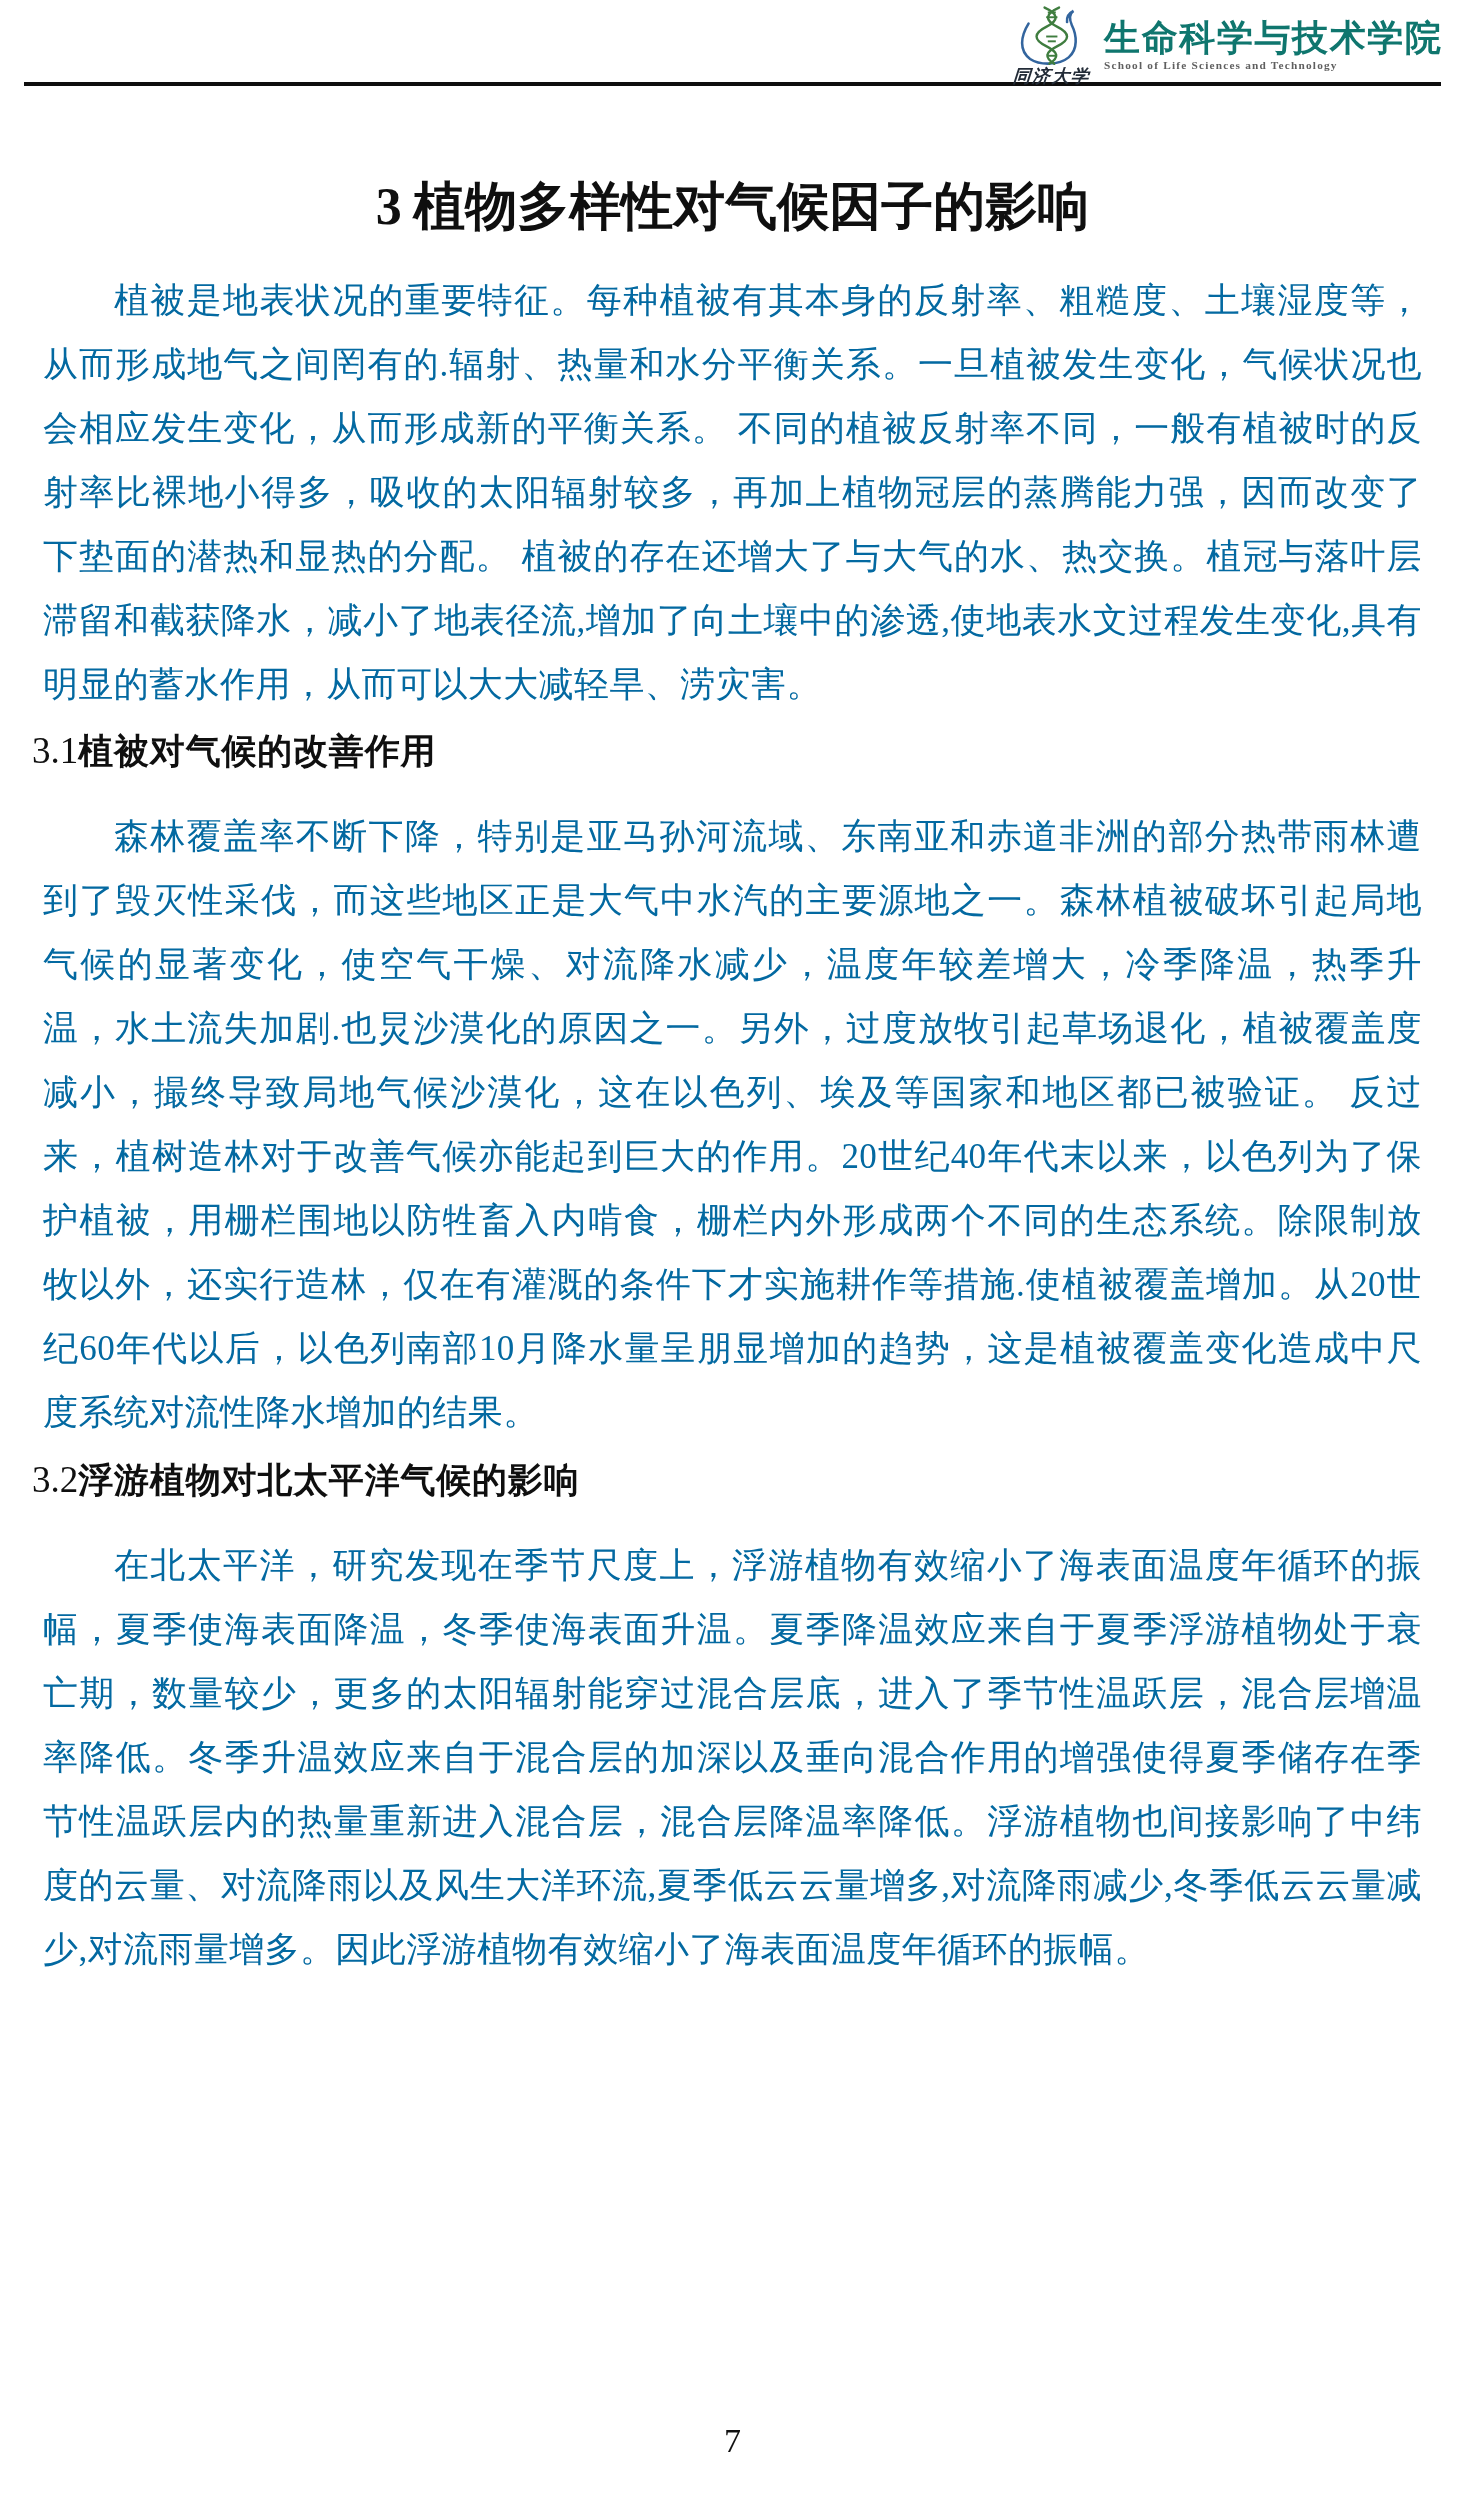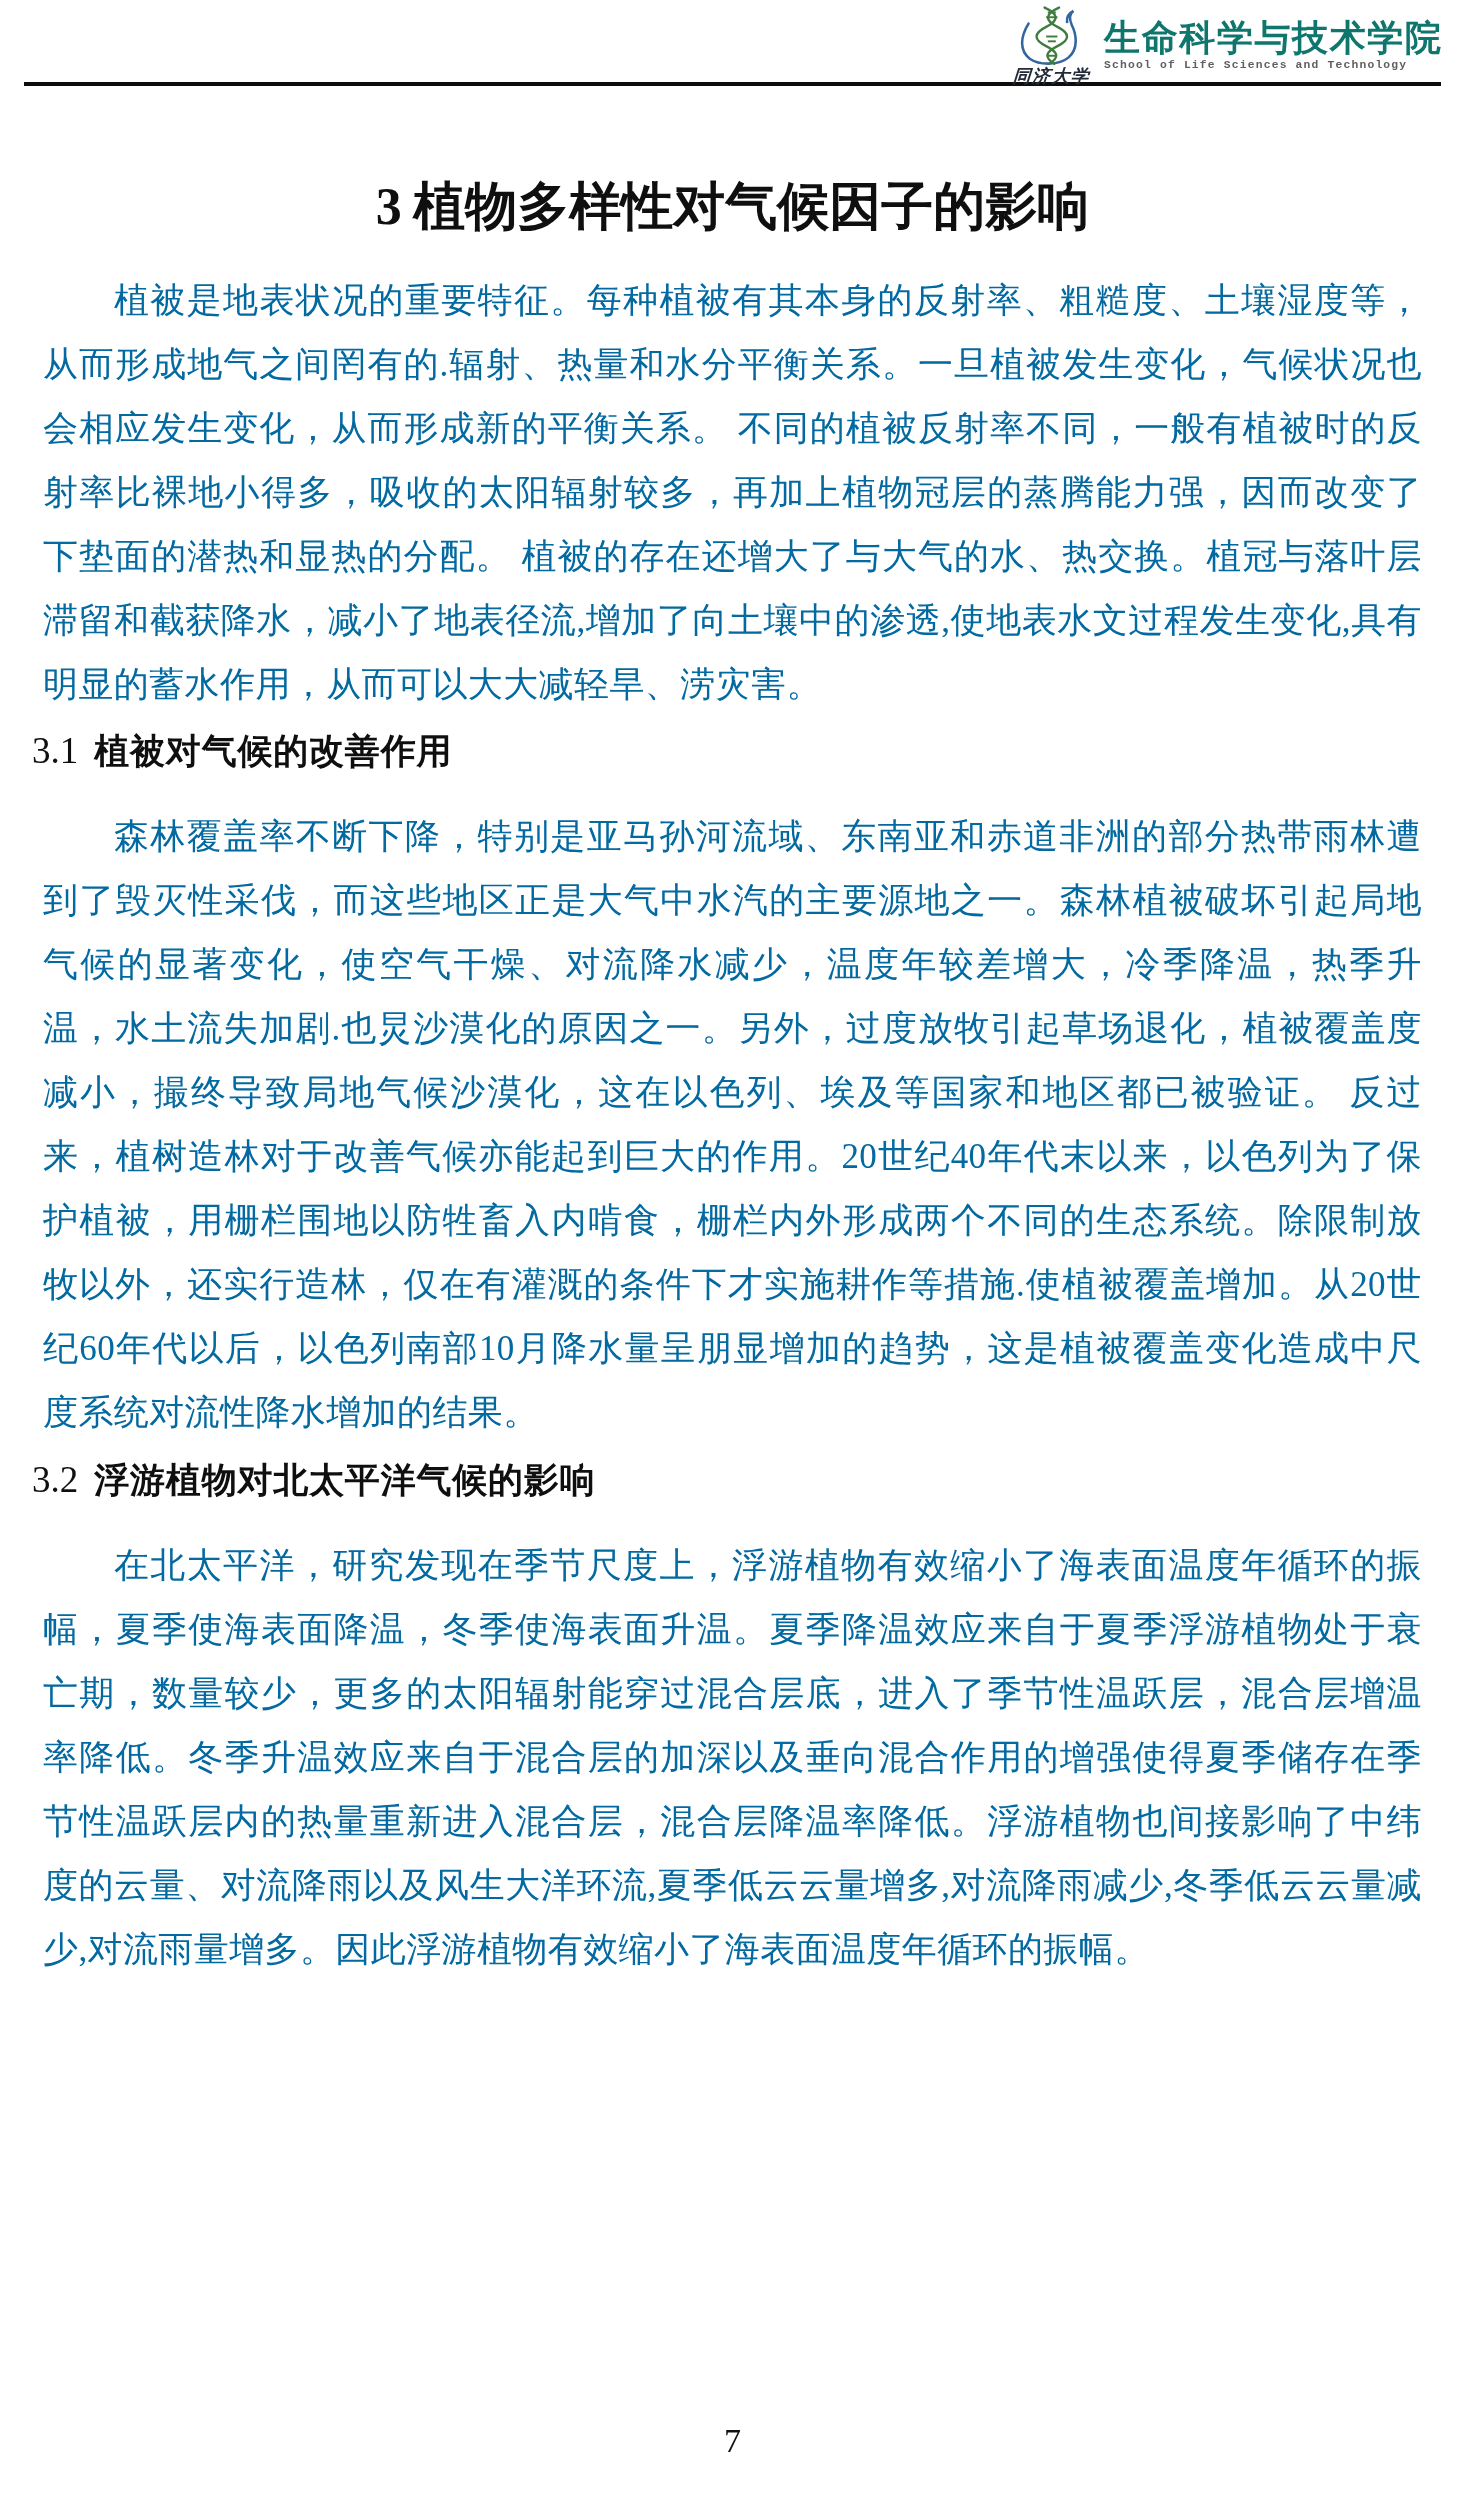--- a/index.html
+++ b/index.html
@@ -41,21 +41,21 @@
   .school-zh {
     font-family: "Liberation Sans", "DejaVu Sans", sans-serif;
     font-weight: 600;
     font-size: 36px;
     letter-spacing: 1.6px;
     color: #0f766e;
     line-height: 39px;
     white-space: nowrap;
   }
   .school-en {
-    font-family: Liberation Mono, monospace;
+    font-family: Liberation Serif, serif;
     font-size: 11.3px;
     font-weight: bold;
     letter-spacing: 1.2px;
     color: #5f5f5f;
     margin-top: 2.4px;
     white-space: nowrap;
   }
   .header-rule {
     margin: 0 24px;
     border: none;
@@ -85,21 +85,20 @@
     color: #0369a1;
     letter-spacing: 0.4px;
   }
   .para-intro { margin-top: 37px; }
   .para-section { margin-top: 32px; }
 
   .section-heading {
     margin: 11.3px 32px 0;
     display: flex;
     align-items: baseline;
-    gap: 16px;
     line-height: 45px;
     white-space: nowrap;
   }
   .section-heading .num {
     font-family: "Liberation Serif", "DejaVu Serif", serif;
     font-size: 37px;
     color: #0f0f0f;
   }
   .section-heading .zh {
     font-family: "Liberation Sans", "DejaVu Sans", sans-serif;

